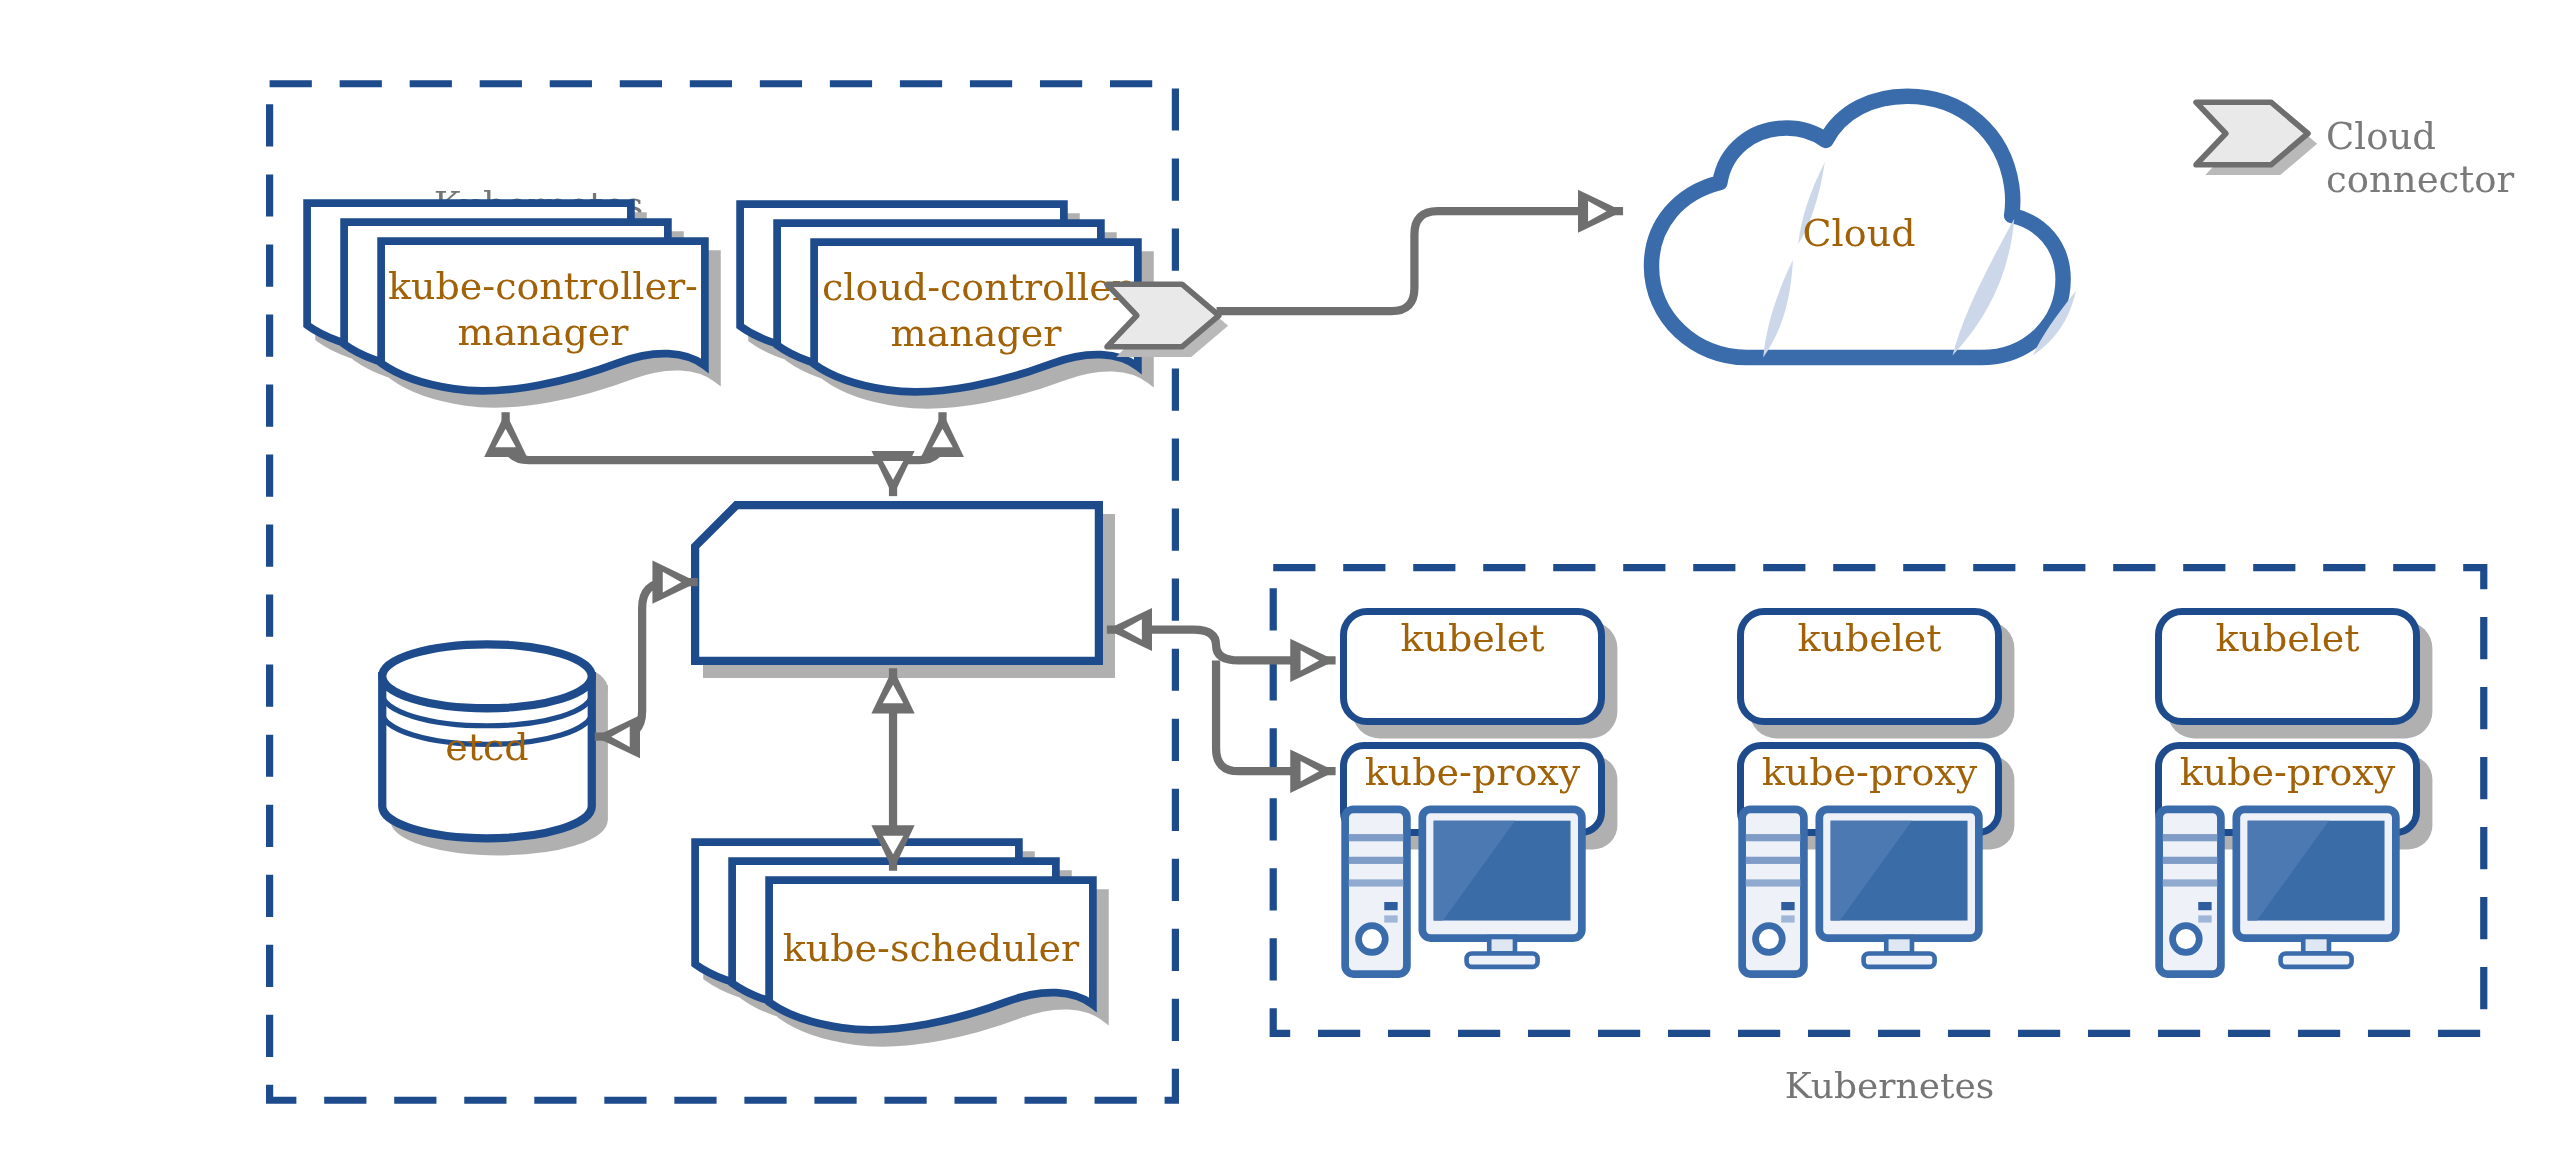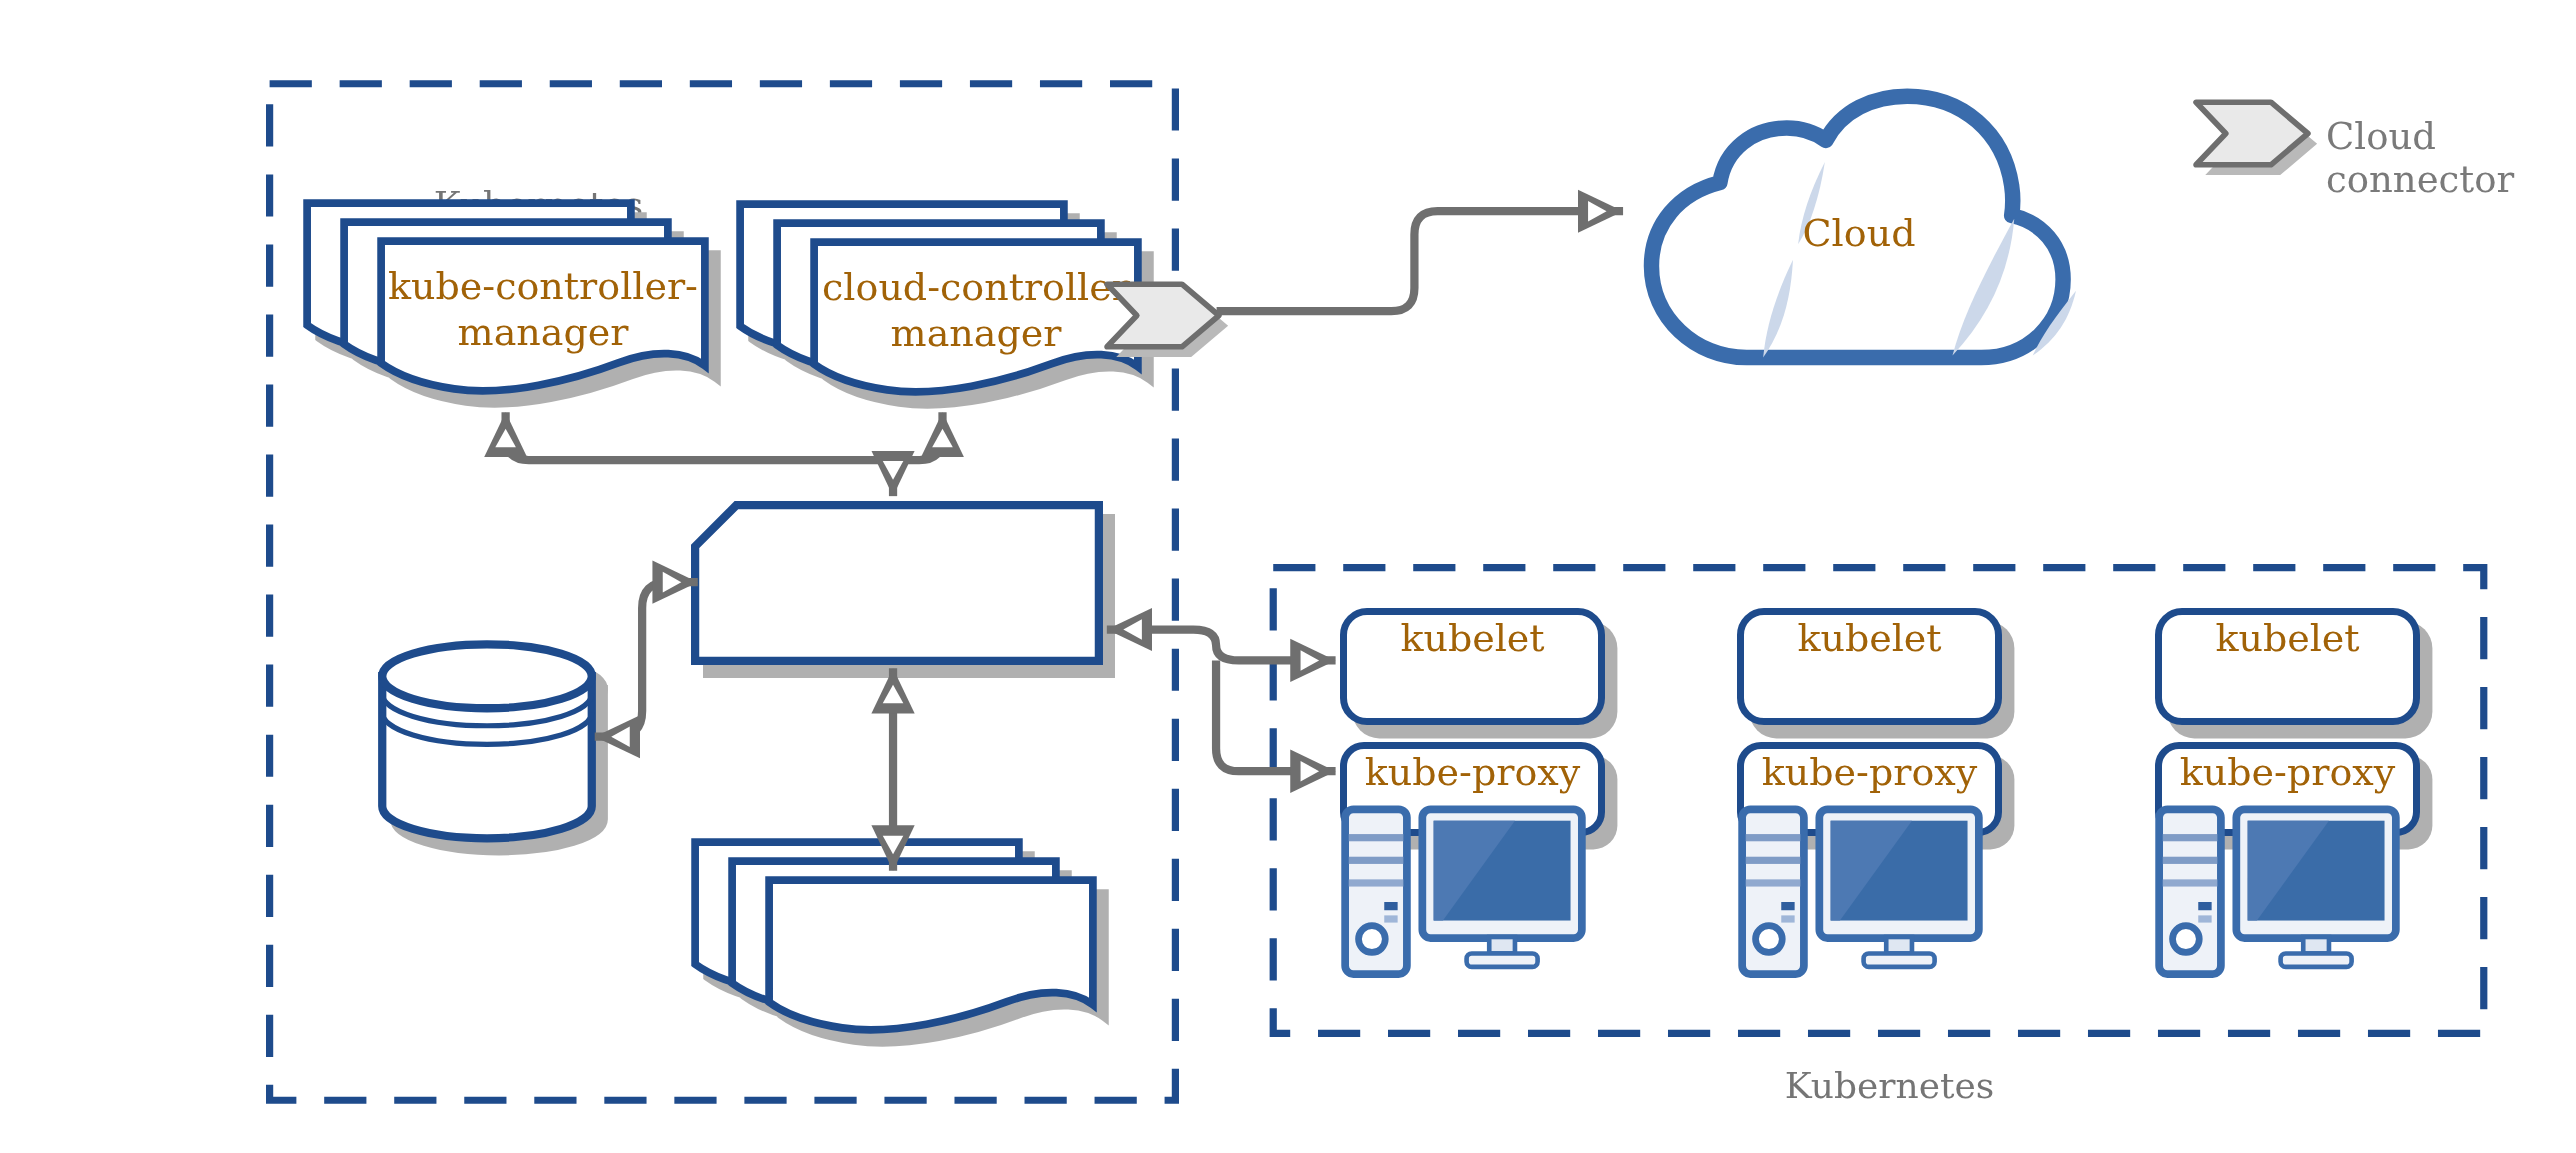--- a/index.html
+++ b/index.html
@@ -86,31 +86,37 @@
   <svg class="abs shadowed" style="left:691px;top:501px;" width="412" height="164" viewBox="0 0 800 318">
     <polygon points="88,8 792,8 792,310 8,310 8,88" fill="#ffffff" stroke="#1e4b8c" stroke-width="16" stroke-linejoin="miter"></polygon>
   </svg>
 
   <svg class="abs shadowed" style="left:376px;top:636px;" width="222" height="209" viewBox="0 0 430 405">
     <path d="M 12,78 L 12,330 A 203,62 0 0 0 418,330 L 418,78 Z" fill="#ffffff" stroke="#1e4b8c" stroke-width="16"></path>
     <path d="M 12,112 A 203,62 0 0 0 418,112" fill="none" stroke="#1e4b8c" stroke-width="10"></path>
     <path d="M 12,148 A 203,62 0 0 0 418,148" fill="none" stroke="#1e4b8c" stroke-width="10"></path>
     <ellipse cx="215" cy="78" rx="203" ry="62" fill="#ffffff" stroke="#1e4b8c" stroke-width="16"></ellipse>
   </svg>
+  <div class="abs node-label label-overlay" style="left:376px;top:685px;width:222px;height:124px;">
+    <div>etcd</div>
+  </div>
 
   <div class="doc-stack" style="left:691px;top:838px;width:417px;height:216px;">
     <svg class="doc-layer shadowed" style="left:0;top:0;" width="332" height="157" viewBox="0 0 645 305">
       <path d="M 8,8 H 637 V 250 C 600,222 540,218 470,244 C 380,278 250,310 150,295 C 95,287 45,272 8,245 Z" fill="#ffffff" stroke="#1e4b8c" stroke-width="15"></path>
     </svg>
     <svg class="doc-layer shadowed" style="left:37px;top:19px;" width="332" height="157" viewBox="0 0 645 305">
       <path d="M 8,8 H 637 V 250 C 600,222 540,218 470,244 C 380,278 250,310 150,295 C 95,287 45,272 8,245 Z" fill="#ffffff" stroke="#1e4b8c" stroke-width="15"></path>
     </svg>
     <svg class="doc-layer shadowed" style="left:74px;top:38px;" width="332" height="157" viewBox="0 0 645 305">
       <path d="M 8,8 H 637 V 250 C 600,222 540,218 470,244 C 380,278 250,310 150,295 C 95,287 45,272 8,245 Z" fill="#ffffff" stroke="#1e4b8c" stroke-width="15"></path>
     </svg>
+    <div class="abs node-label label-overlay" style="left:74px;top:38px;width:332px;height:144px;">
+      <div>kube-scheduler</div>
+    </div>
   </div>
 
   <svg class="abs" style="left:1623px;top:90px;" width="466" height="283" viewBox="0 0 905 550">
     <path d="M 240,520
              C 140,520 55,442 55,342
              C 55,262 108,200 188,180
              C 198,116 252,74 318,74
              C 348,74 372,82 394,98
              C 424,40 486,12 552,12
              C 660,12 740,84 755,186

